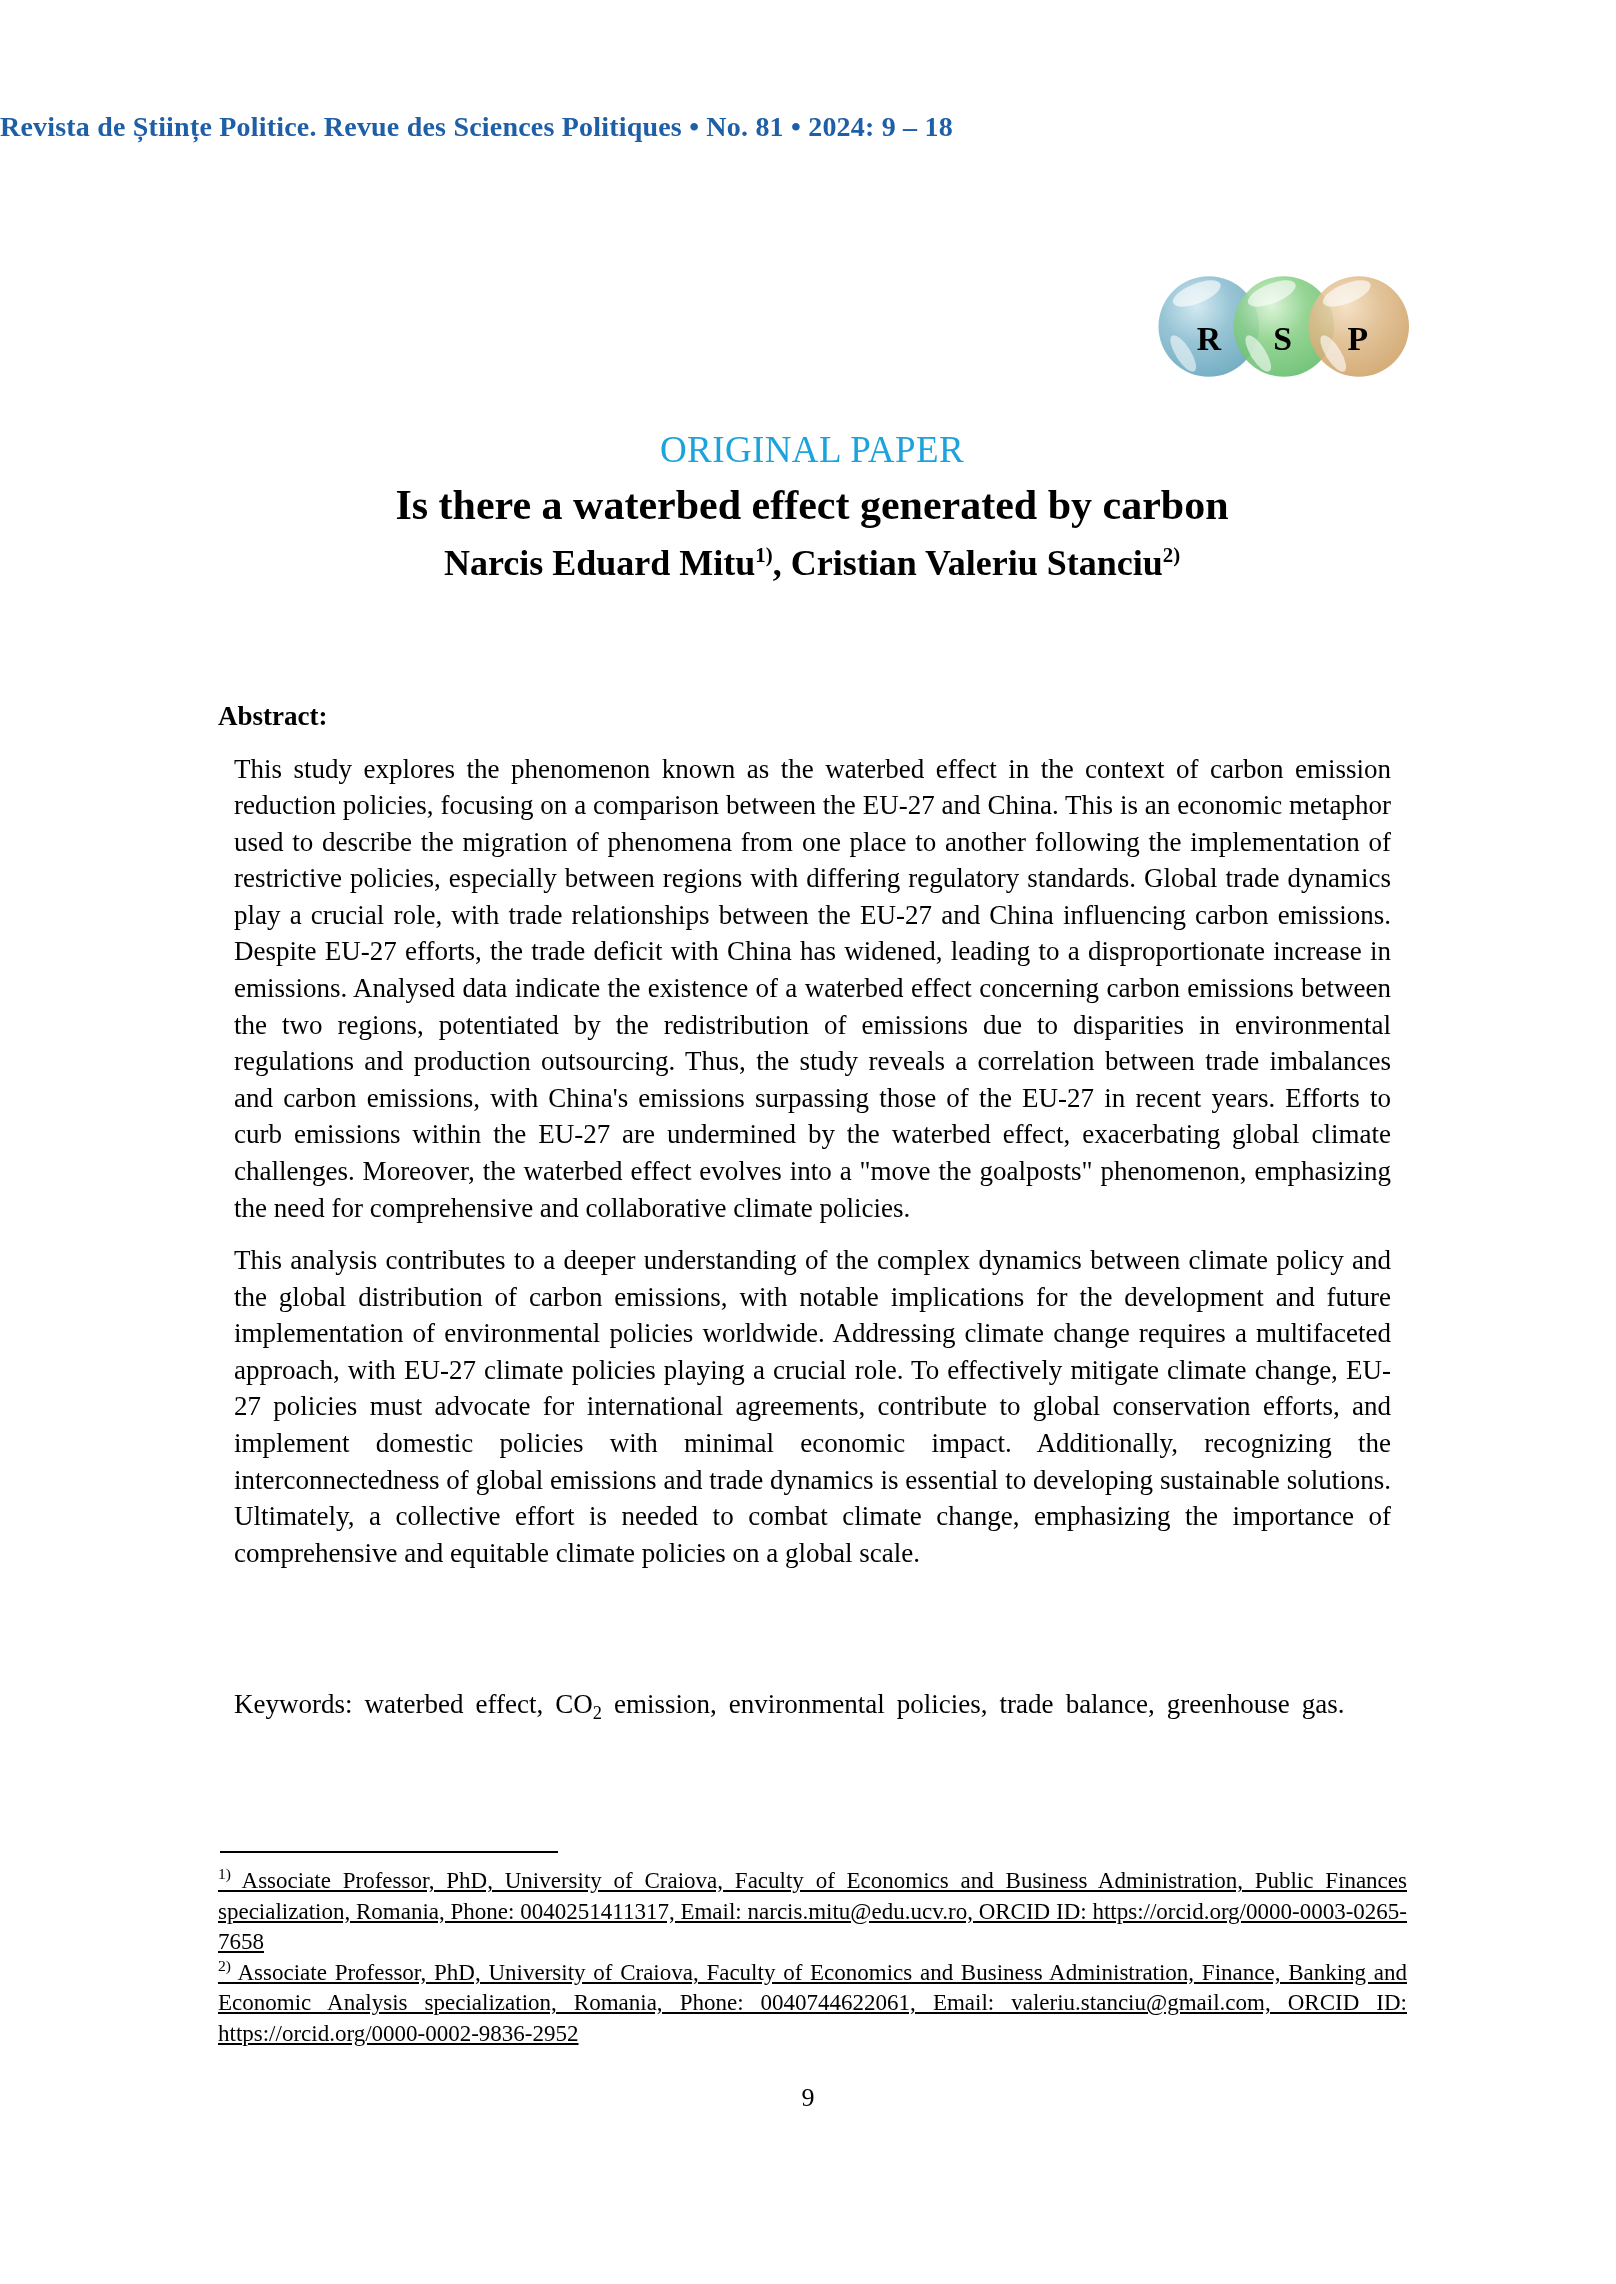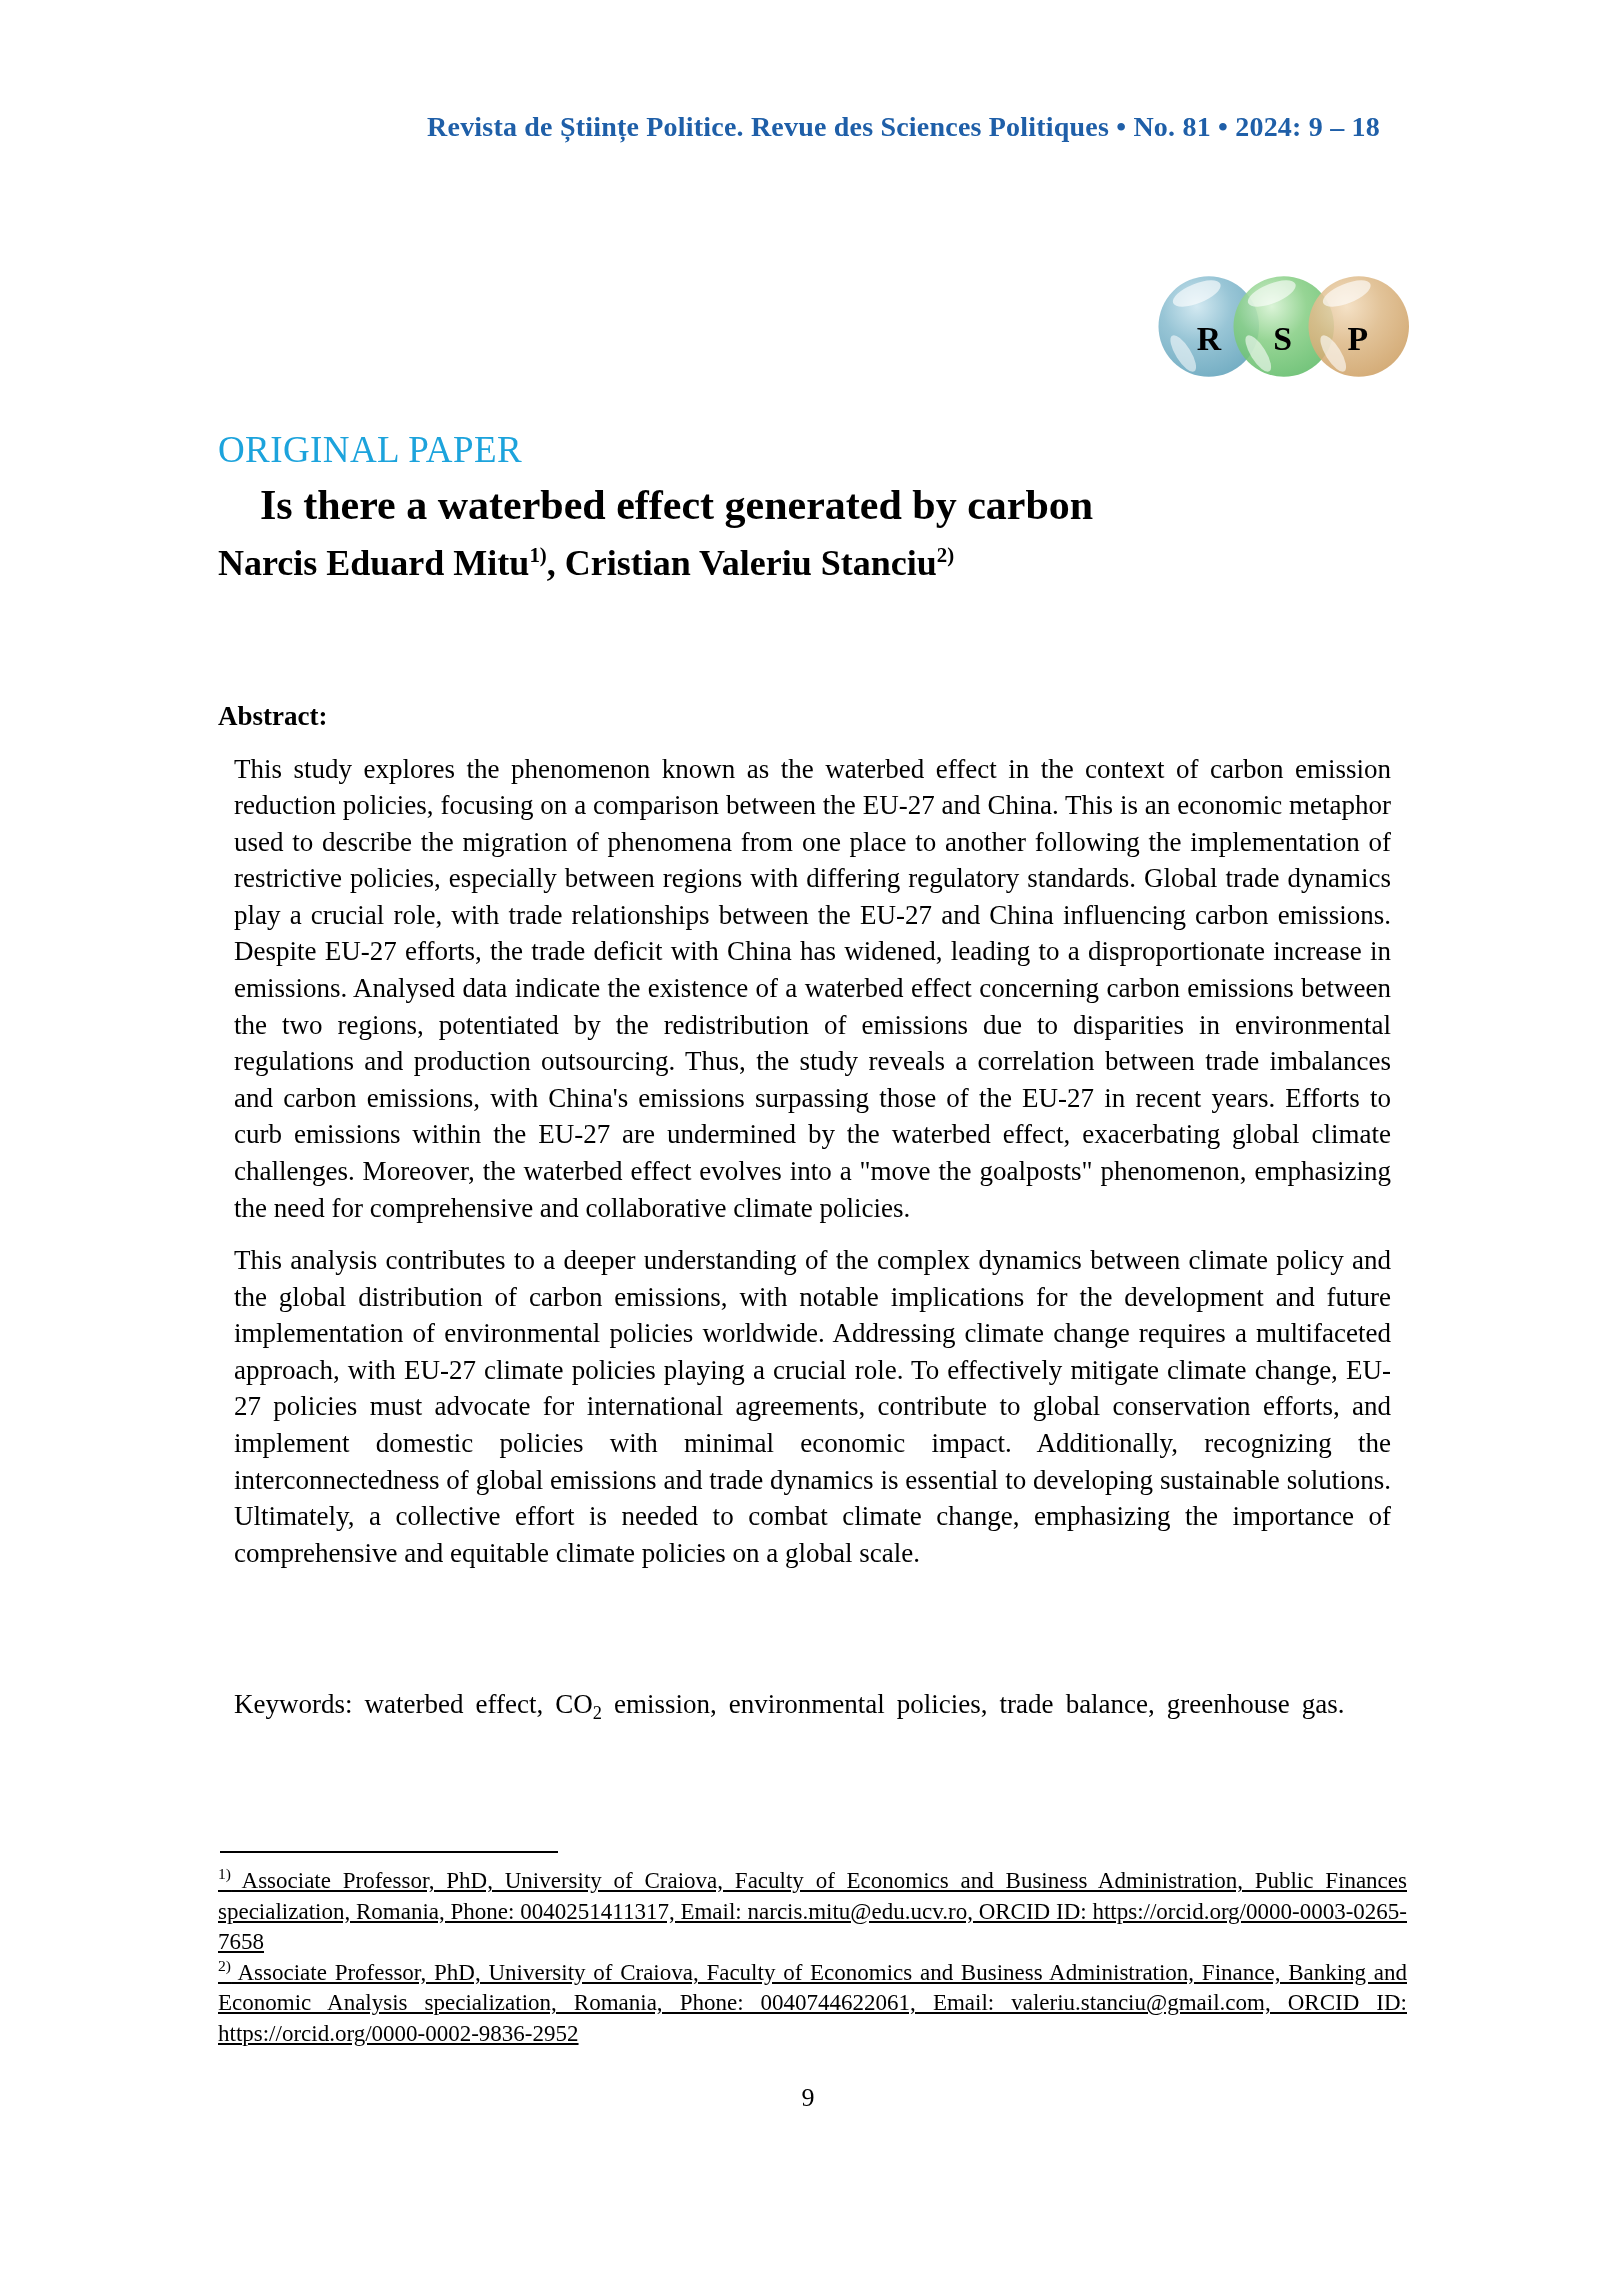--- a/index.html
+++ b/index.html
@@ -19,21 +19,21 @@
     overflow: hidden;
     box-sizing: border-box;
   }
 
   
   .running-head {
     position: absolute;
     top: 111px;
     left: 0;
     width: 1380px;
-    text-align: right;
+    text-align: left;
     font-weight: bold;
     font-size: 28px;
     letter-spacing: 0.2px;
     color: #1f5fa8;
     white-space: nowrap;
   }
 
   
   .logo {
     position: absolute;
@@ -43,21 +43,21 @@
     height: 120px;
   }
   .logo svg { display: block; }
 
   
   .title-block {
     position: absolute;
     top: 429px;
     left: 218px;
     width: 1188px;
-    text-align: left;
+    text-align: center;
   }
   .paper-kind {
     font-size: 37px;
     color: #1ca3dc;
     line-height: 1.12;
     letter-spacing: 0.4px;
     margin: 0 0 9px 0;
   }
   .paper-title {
     font-size: 42px;

